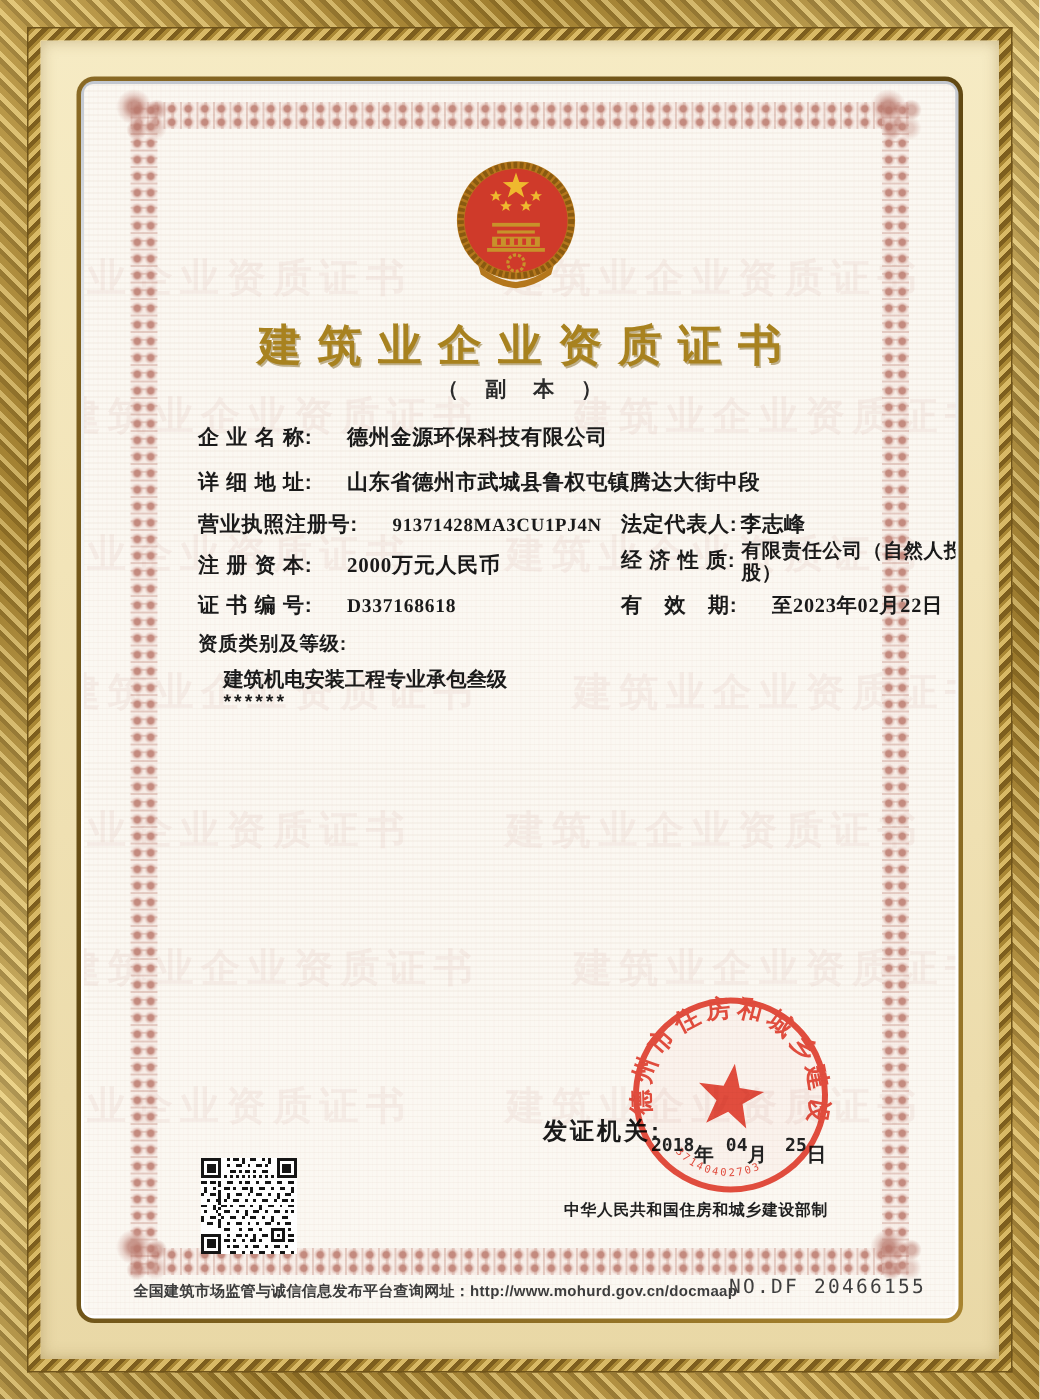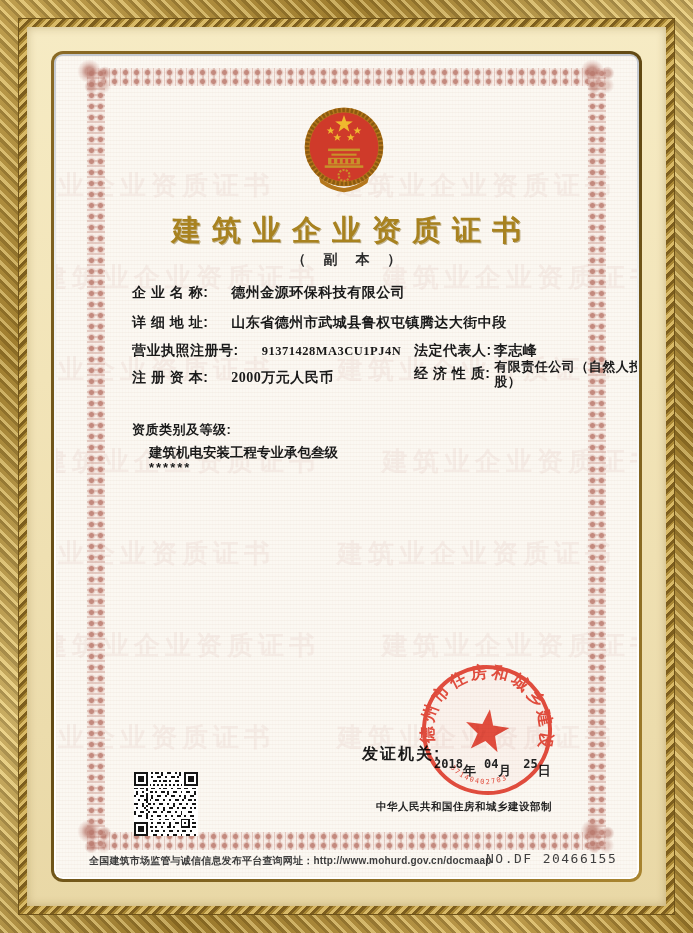--- a/index.html
+++ b/index.html
@@ -174,20 +174,26 @@
           <span class="lbl">营业执照注册号:</span><span class="val" style="font-size:12.5px">91371428MA3CU1PJ4N</span>
           <span class="col2">
             <span class="lbl">法定代表人:</span><span class="val" style="margin-left:2px">李志峰</span>
           </span>
         </div>
         <div class="row" style="top:312px">
           <span class="lbl">注 册 资 本:</span><span class="val">2000万元人民币</span>
           <span class="col2 econ">
             <span class="lbl">经 济 性 质:</span>
                     <span class="val">有限责任公司（自然人投资或控股）</span>
+          </span>
+        </div>
+        <div class="row" style="top:339px">
+          <span class="lbl">证 书 编 号:</span><span class="val" style="font-size:13px">D337168618</span>
+          <span class="col2">
+            <span class="lbl">有　效　期:</span><span class="val" style="font-size:13.5px">至2023年02月22日</span>
           </span>
         </div>
         <div class="row" style="top:364px">
           <span class="lbl" style="font-size:13px">资质类别及等级:</span>
         </div>
         <div class="row qual" style="left:93px;top:388px;font-size:13.5px">建筑机电安装工程专业承包叁级</div>
         <div class="row qual" style="left:93px;top:404px;font-size:13px;letter-spacing:2px">******</div>
 
         <div class="abs issuer">发证机关:</div>
         <div class="abs dateline">

